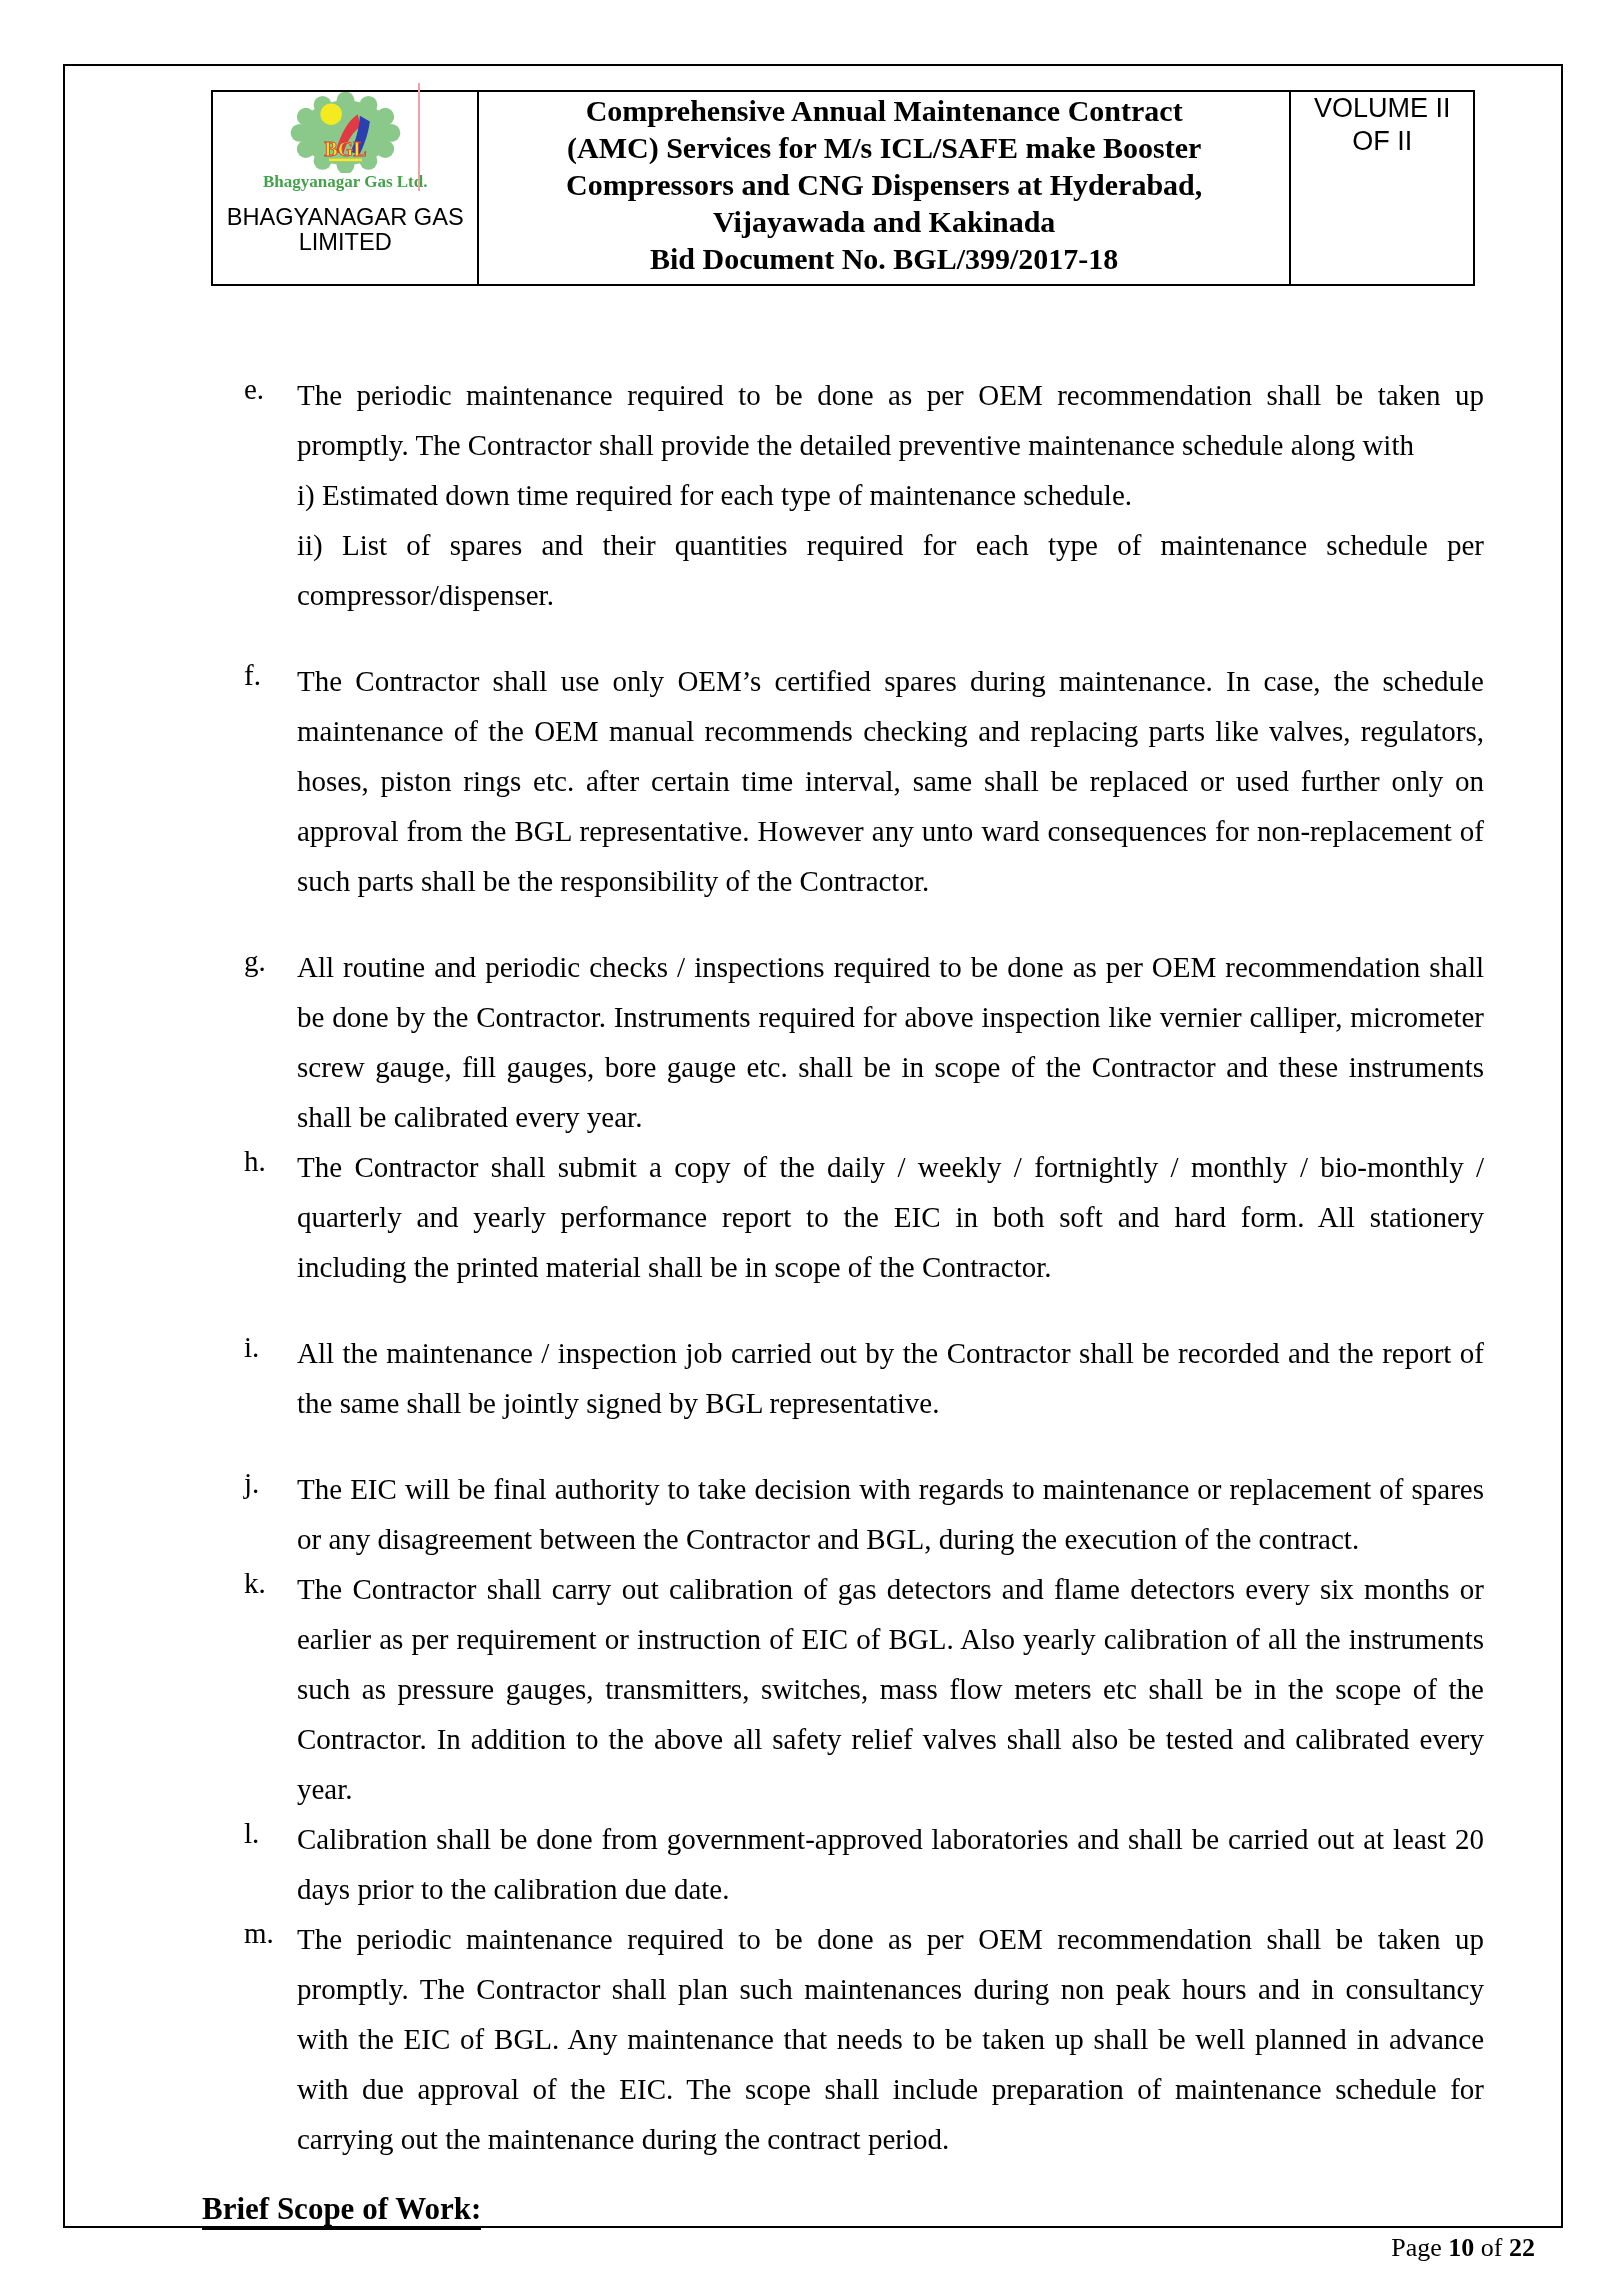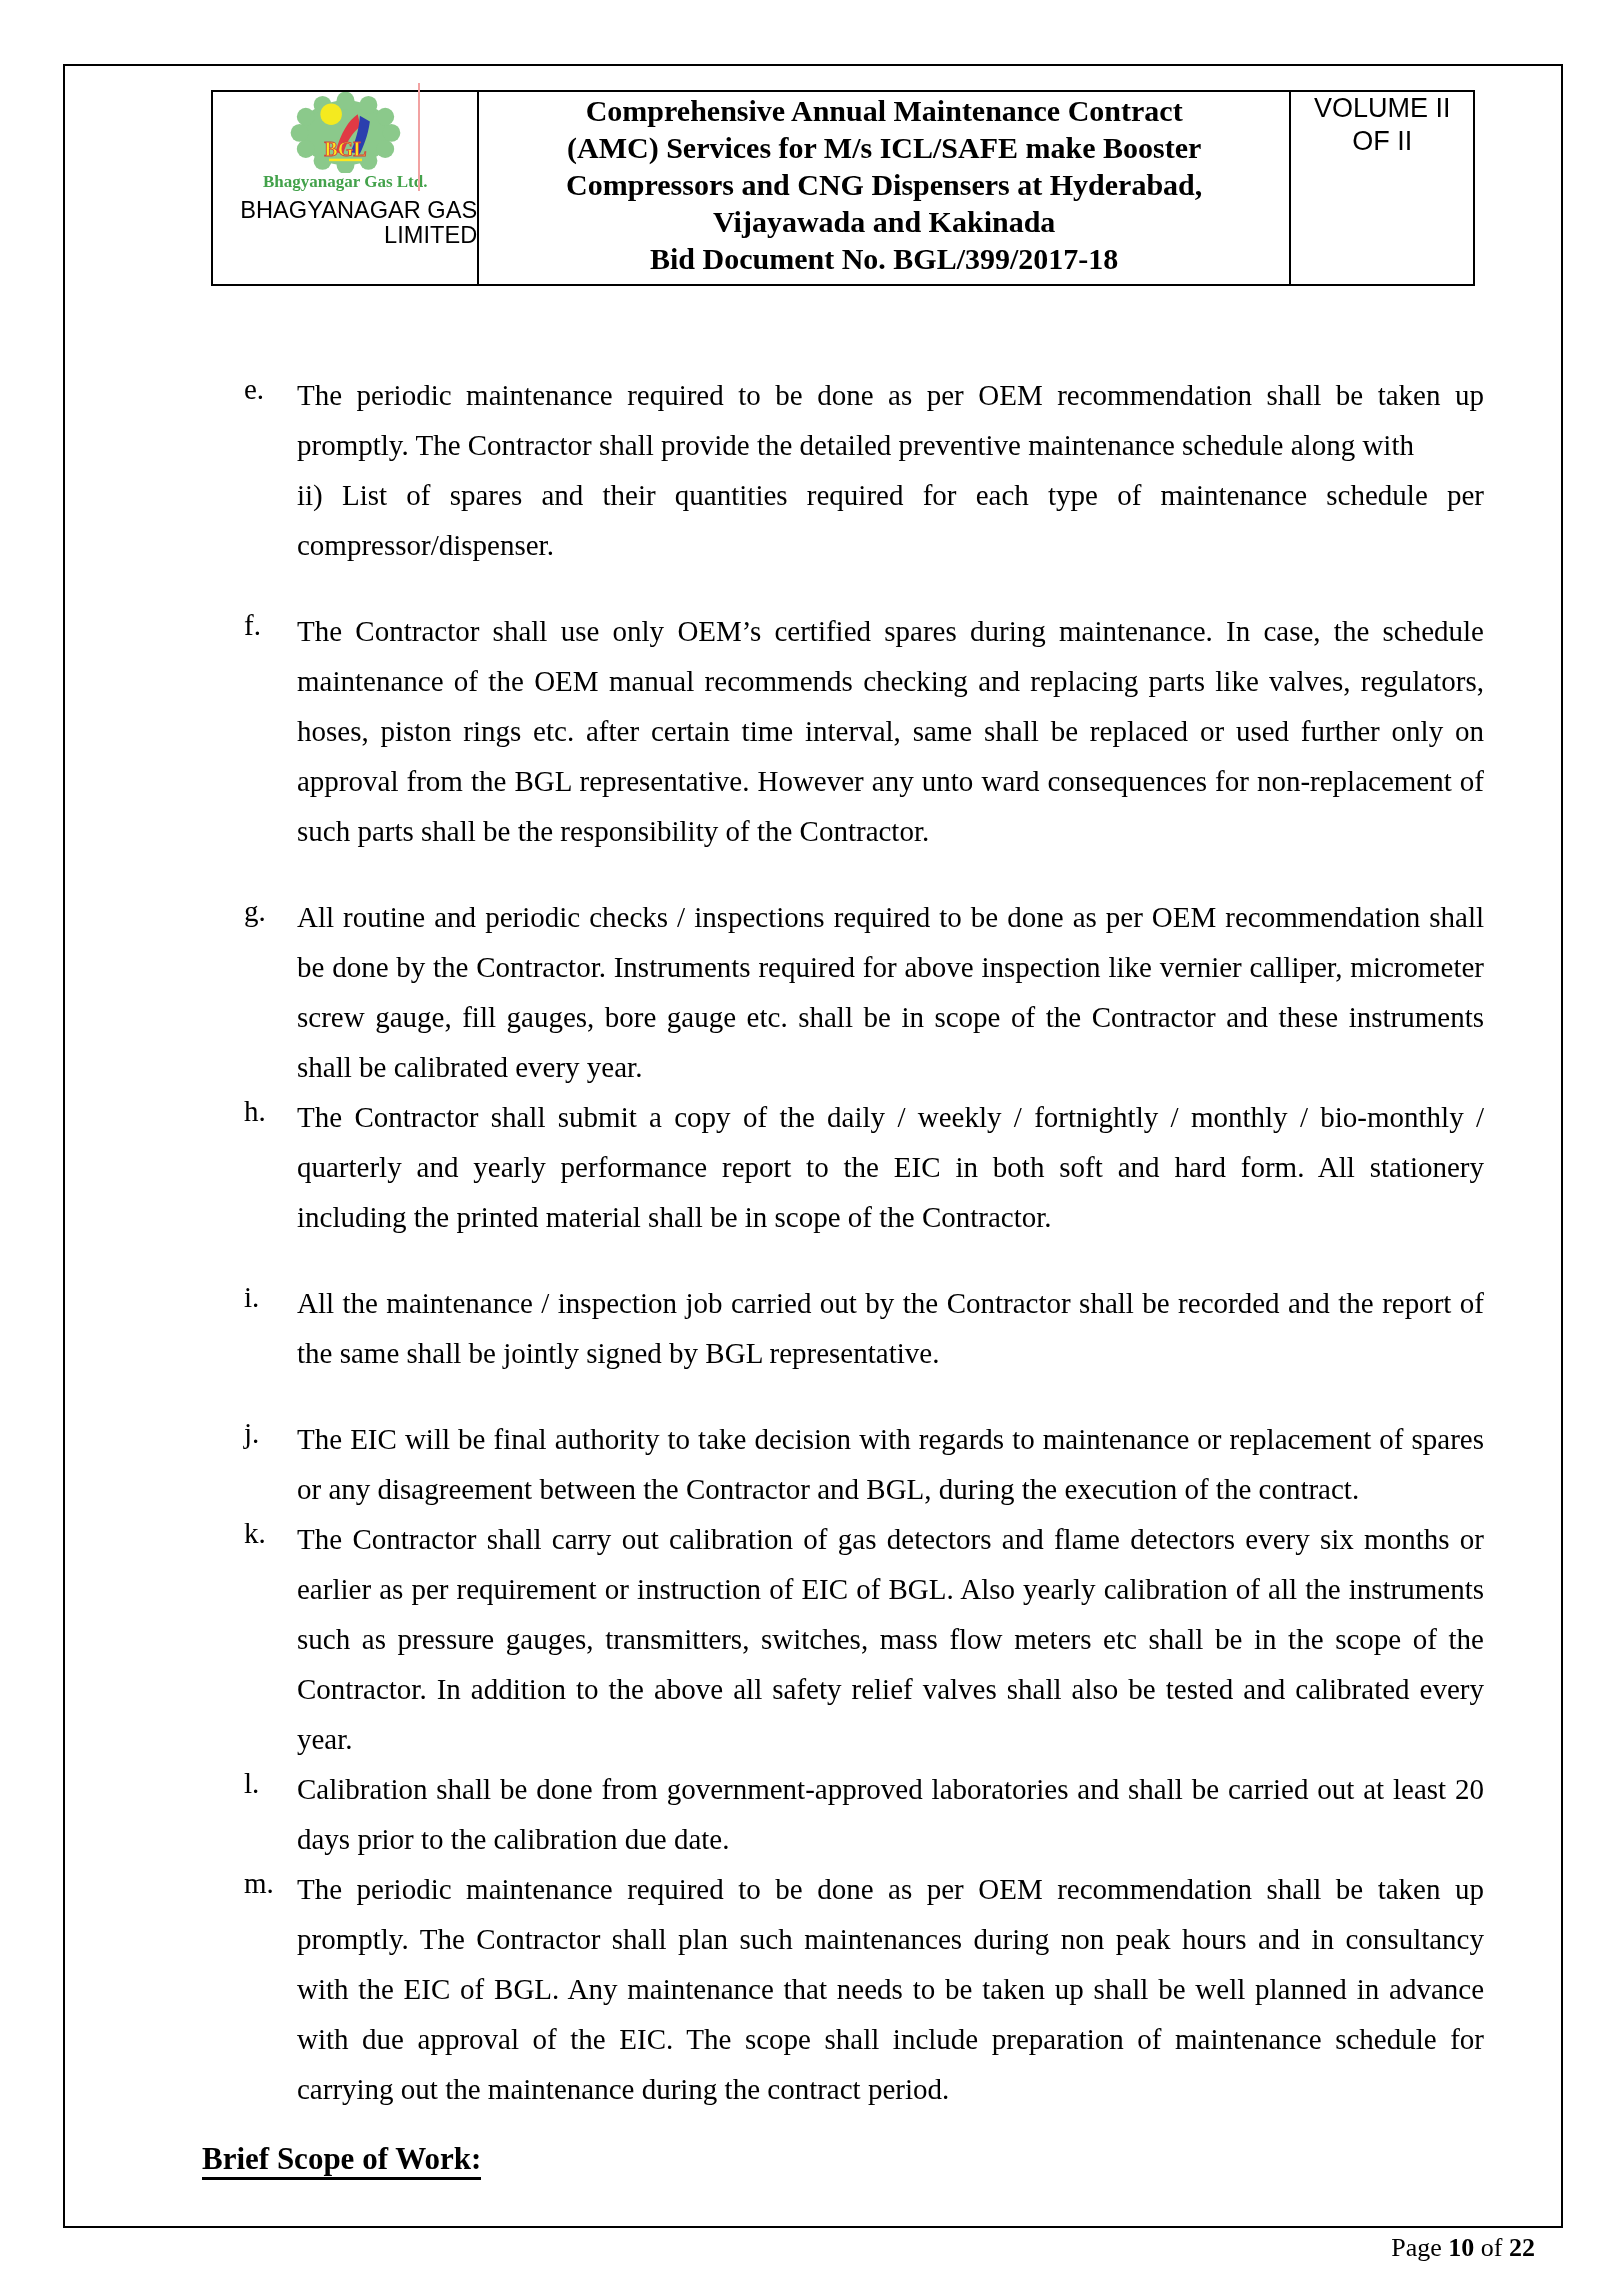--- a/index.html
+++ b/index.html
@@ -10,21 +10,21 @@
     border:2.6px solid #000;box-sizing:border-box;
     padding:23.6px 77px 0 137px;
   }
   
   table.header-table{border-collapse:collapse;margin-left:9.2px;width:1264px;height:196px;table-layout:fixed;}
   table.header-table td{border:2px solid #000;vertical-align:top;padding:0;}
   td.logo-cell{width:264px;text-align:center;padding-top:10.5px;}
   td.title-cell{text-align:center;font-weight:bold;font-size:30px;line-height:37px;padding-top:5.2px;font-family:"Liberation Serif",serif;border-radius:7px;}
   td.volume-cell{width:182px;text-align:center;vertical-align:middle;font-family:"Liberation Sans",sans-serif;font-size:27px;line-height:33px;letter-spacing:0px;}
   .logo-caption{font-family:"Liberation Serif",serif;font-weight:bold;font-size:17px;line-height:18.3px;color:#43a24b;margin-top:-1.3px;}
-  .company-name{font-family:"Liberation Sans",sans-serif;font-size:23.6px;line-height:25px;margin-top:6px;color:#000;text-align:right;}
+  .company-name{font-family:"Liberation Sans",sans-serif;font-size:23.6px;line-height:25px;margin-top:13px;color:#000;}
   
   .artifact-line{position:absolute;left:418px;top:83px;width:2px;height:108px;background:#f2a2a2;}
   
   .intro{margin:2px 0 0 88px;width:1192px;text-align:justify;font-size:29px;line-height:38px;}
   .items{margin-top:84px;}
   .item{display:flex;margin:0;}
   .item .lbl{flex:0 0 auto;width:53px;padding-left:42px;font-size:29px;line-height:38px;}
   .item .txt{flex:1 1 auto;text-align:justify;font-size:29px;line-height:50px;}
   .item.gap{margin-top:36px;}
   .section-heading{margin-top:26px;font-size:31px;font-weight:bold;display:inline-block;border-bottom:3.9px solid #000;padding-bottom:0;line-height:37px;}
@@ -85,20 +85,21 @@
   </tbody>
     </table>
 
 
   <div class="items">
 
     <div class="item">
       <span class="lbl">e.</span>
       <div class="txt">
         <div>The periodic maintenance required to be done as per OEM recommendation shall be taken up promptly. The Contractor shall provide the detailed preventive maintenance schedule along with</div>
+        <div>i) Estimated down time required for each type of maintenance schedule.</div>
         <div>ii) List of spares and their quantities required for each type of maintenance schedule per compressor/dispenser.</div>
       </div>
     </div>
 
     <div class="item gap">
       <span class="lbl">f.</span>
       <div class="txt">The Contractor shall use only OEM’s certified spares during maintenance. In case, the schedule maintenance of the OEM manual recommends checking and replacing parts like valves, regulators, hoses, piston rings etc. after certain time interval, same shall be replaced or used further only on approval from the BGL representative. However any unto ward consequences for non-replacement of such parts shall be the responsibility of the Contractor.</div>
     </div>
 
     <div class="item gap">

